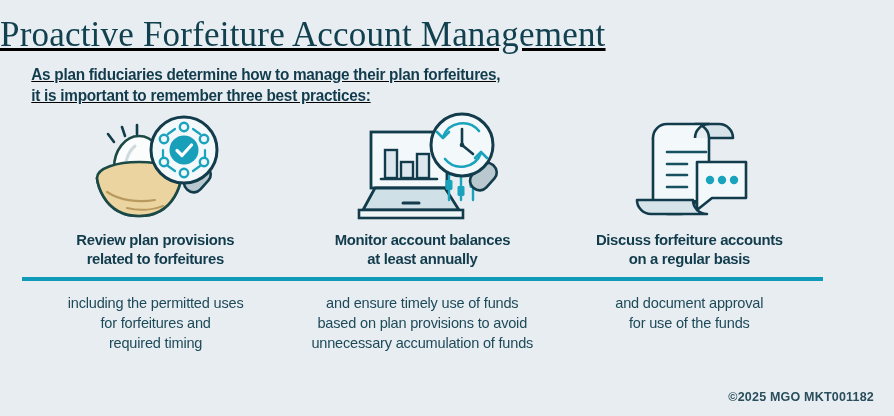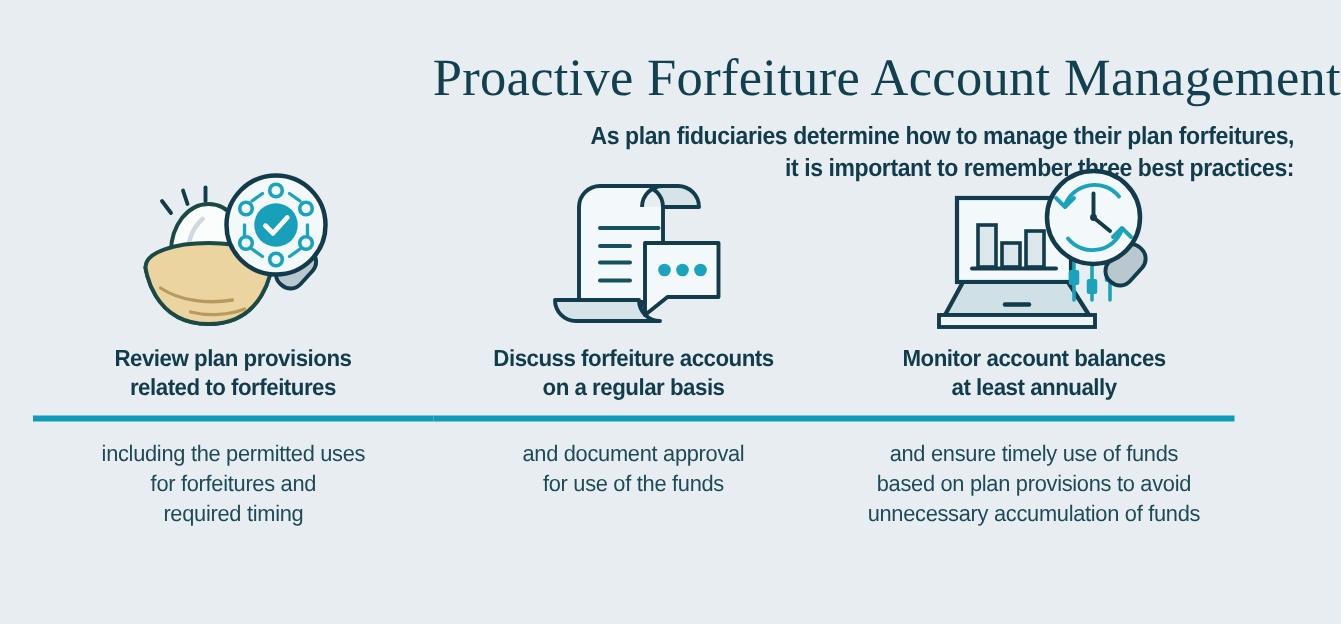--- a/index.html
+++ b/index.html
@@ -16,22 +16,23 @@
   .infographic {
     position: relative;
     width: 894px;
     height: 416px;
     background: #e8edf2;
     box-sizing: border-box;
   }
 
   
   .header {
-    padding-top: 31px;
-    text-align: right;
+    padding-top: 14px;
+    text-align: left;
+    text-decoration: underline;
   }
   .title {
     font-family: "Liberation Serif", serif;
     font-size: 35px;
     line-height: 42px;
     font-weight: 400;
     color: #11404f;
     letter-spacing: 0.2px;
     margin: 0;
   }
@@ -181,20 +182,80 @@
       <div class="divider"></div>
       <div class="col-body">
         <span class="bl">including the permitted uses</span>
         <span class="bl">for forfeitures and</span>
         <span class="bl">required timing</span>
       </div>
     </div>
 
     <div class="column">
       <div class="icon-wrap">
+        <svg width="180" height="112" viewBox="0 0 180 112" aria-hidden="true">
+
+          <rect x="38" y="20" width="76" height="56" fill="#f3f8fa" stroke="#123c4c" stroke-width="2.8"></rect>
+
+          <g stroke="#123c4c" stroke-width="2.4" fill="#dce8ee">
+            <rect x="52" y="38" width="12" height="28"></rect>
+            <rect x="68" y="50" width="12" height="16"></rect>
+            <rect x="84" y="42" width="12" height="24"></rect>
+          </g>
+          <line x1="48" y1="67" x2="104" y2="67" stroke="#123c4c" stroke-width="2.6" stroke-linecap="round"></line>
+
+          <path d="M30 98 L42 76 H112 L126 98 Z" fill="#cfe0e7" stroke="#123c4c" stroke-width="2.8" stroke-linejoin="round"></path>
+          <line x1="70" y1="91" x2="86" y2="91" stroke="#123c4c" stroke-width="3" stroke-linecap="round"></line>
+          <rect x="26" y="98" width="104" height="8" fill="#eef5f7" stroke="#123c4c" stroke-width="2.6"></rect>
+
+          <g stroke="#1aa3bd" stroke-width="2.4" stroke-linecap="round">
+            <line x1="116" y1="63" x2="116" y2="88"></line>
+            <line x1="128" y1="63" x2="128" y2="88"></line>
+            <line x1="140" y1="63" x2="140" y2="88"></line>
+          </g>
+          <g fill="#1aa3bd">
+            <rect x="112.5" y="68" width="7" height="10" rx="1.4"></rect>
+            <rect x="124.5" y="74" width="7" height="10" rx="1.4"></rect>
+            <rect x="136.5" y="66" width="7" height="10" rx="1.4"></rect>
+          </g>
+
+          <g transform="rotate(42 152 62)">
+            <rect x="143" y="50" width="19" height="30" rx="9" fill="#b9c8ce" stroke="#123c4c" stroke-width="2.6"></rect>
+          </g>
+
+          <circle cx="129" cy="33" r="31" fill="#f3f8fa" stroke="#123c4c" stroke-width="3"></circle>
+
+          <g fill="none" stroke="#1aa3bd" stroke-width="2.6" stroke-linecap="round">
+            <path d="M110 25 A21 21 0 0 1 146 19"></path>
+            <path d="M148 41 A21 21 0 0 1 112 47"></path>
+          </g>
+          <path d="M104 20 L110 26 L116 20" fill="none" stroke="#1aa3bd" stroke-width="2.6" stroke-linecap="round" stroke-linejoin="round"></path>
+          <path d="M154 46 L148 40 L142 46" fill="none" stroke="#1aa3bd" stroke-width="2.6" stroke-linecap="round" stroke-linejoin="round"></path>
+
+          <g stroke="#123c4c" stroke-width="2.6" stroke-linecap="round">
+            <line x1="129" y1="33" x2="129" y2="17"></line>
+            <line x1="129" y1="33" x2="140" y2="42"></line>
+          </g>
+          <circle cx="129" cy="33" r="2.3" fill="#123c4c"></circle>
+        </svg>
+      </div>
+      <div class="col-heading">
+        <span class="hl">Monitor account balances</span>
+        <span class="hl">at least annually</span>
+      </div>
+      <div class="divider"></div>
+      <div class="col-body">
+        <span class="bl">and ensure timely use of funds</span>
+        <span class="bl">based on plan provisions to avoid</span>
+        <span class="bl">unnecessary accumulation of funds</span>
+      </div>
+    </div>
+
+    <div class="column">
+      <div class="icon-wrap">
         <svg width="150" height="112" viewBox="0 0 150 112" aria-hidden="true">
 
           <path d="M80 12 H104 a14 14 0 0 1 14 14 H94 a14 14 0 0 0 -14 -14 Z" fill="#d6e4ea" stroke="#123c4c" stroke-width="2.6" stroke-linejoin="round"></path>
 
           <path d="M38 26 a14 14 0 0 1 14 -14 h42 a14 14 0 0 0 -14 14 v62 a14 14 0 0 1 -14 14 h-14 Z" fill="#f3f8fa" stroke="#123c4c" stroke-width="2.6" stroke-linejoin="round"></path>
           <rect x="38" y="26" width="56" height="62" fill="#f3f8fa" stroke="none"></rect>
           <path d="M38 26 v62" fill="none" stroke="#123c4c" stroke-width="2.6"></path>
           <path d="M94 26 v62" fill="none" stroke="#123c4c" stroke-width="2.6"></path>
 
           <g stroke="#17505f" stroke-width="2.6" stroke-linecap="round">
@@ -218,76 +279,17 @@
         <span class="hl">Discuss forfeiture accounts</span>
         <span class="hl">on a regular basis</span>
       </div>
       <div class="divider"></div>
       <div class="col-body">
         <span class="bl">and document approval</span>
         <span class="bl">for use of the funds</span>
       </div>
     </div>
 
-    <div class="column">
-      <div class="icon-wrap">
-        <svg width="180" height="112" viewBox="0 0 180 112" aria-hidden="true">
-
-          <rect x="38" y="20" width="76" height="56" fill="#f3f8fa" stroke="#123c4c" stroke-width="2.8"></rect>
-
-          <g stroke="#123c4c" stroke-width="2.4" fill="#dce8ee">
-            <rect x="52" y="38" width="12" height="28"></rect>
-            <rect x="68" y="50" width="12" height="16"></rect>
-            <rect x="84" y="42" width="12" height="24"></rect>
-          </g>
-          <line x1="48" y1="67" x2="104" y2="67" stroke="#123c4c" stroke-width="2.6" stroke-linecap="round"></line>
-
-          <path d="M30 98 L42 76 H112 L126 98 Z" fill="#cfe0e7" stroke="#123c4c" stroke-width="2.8" stroke-linejoin="round"></path>
-          <line x1="70" y1="91" x2="86" y2="91" stroke="#123c4c" stroke-width="3" stroke-linecap="round"></line>
-          <rect x="26" y="98" width="104" height="8" fill="#eef5f7" stroke="#123c4c" stroke-width="2.6"></rect>
-
-          <g stroke="#1aa3bd" stroke-width="2.4" stroke-linecap="round">
-            <line x1="116" y1="63" x2="116" y2="88"></line>
-            <line x1="128" y1="63" x2="128" y2="88"></line>
-            <line x1="140" y1="63" x2="140" y2="88"></line>
-          </g>
-          <g fill="#1aa3bd">
-            <rect x="112.5" y="68" width="7" height="10" rx="1.4"></rect>
-            <rect x="124.5" y="74" width="7" height="10" rx="1.4"></rect>
-            <rect x="136.5" y="66" width="7" height="10" rx="1.4"></rect>
-          </g>
-
-          <g transform="rotate(42 152 62)">
-            <rect x="143" y="50" width="19" height="30" rx="9" fill="#b9c8ce" stroke="#123c4c" stroke-width="2.6"></rect>
-          </g>
-
-          <circle cx="129" cy="33" r="31" fill="#f3f8fa" stroke="#123c4c" stroke-width="3"></circle>
-
-          <g fill="none" stroke="#1aa3bd" stroke-width="2.6" stroke-linecap="round">
-            <path d="M110 25 A21 21 0 0 1 146 19"></path>
-            <path d="M148 41 A21 21 0 0 1 112 47"></path>
-          </g>
-          <path d="M104 20 L110 26 L116 20" fill="none" stroke="#1aa3bd" stroke-width="2.6" stroke-linecap="round" stroke-linejoin="round"></path>
-          <path d="M154 46 L148 40 L142 46" fill="none" stroke="#1aa3bd" stroke-width="2.6" stroke-linecap="round" stroke-linejoin="round"></path>
-
-          <g stroke="#123c4c" stroke-width="2.6" stroke-linecap="round">
-            <line x1="129" y1="33" x2="129" y2="17"></line>
-            <line x1="129" y1="33" x2="140" y2="42"></line>
-          </g>
-          <circle cx="129" cy="33" r="2.3" fill="#123c4c"></circle>
-        </svg>
-      </div>
-      <div class="col-heading">
-        <span class="hl">Monitor account balances</span>
-        <span class="hl">at least annually</span>
-      </div>
-      <div class="divider"></div>
-      <div class="col-body">
-        <span class="bl">and ensure timely use of funds</span>
-        <span class="bl">based on plan provisions to avoid</span>
-        <span class="bl">unnecessary accumulation of funds</span>
-      </div>
-    </div>
-
   </div>
 
+  <div class="footer">©2025  MGO MKT001182</div>
 
 </div>
 
 </body></html>

